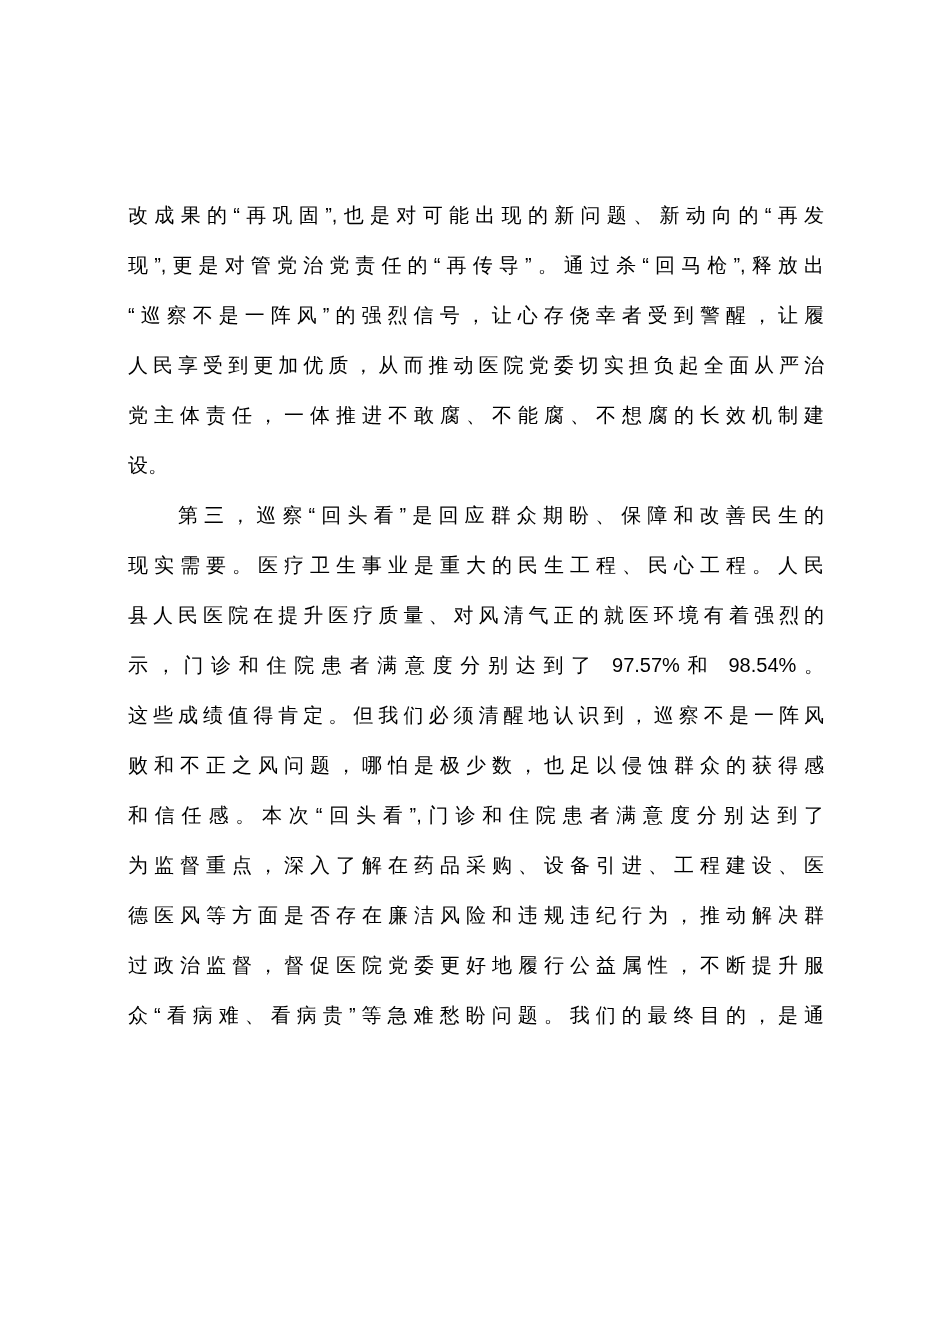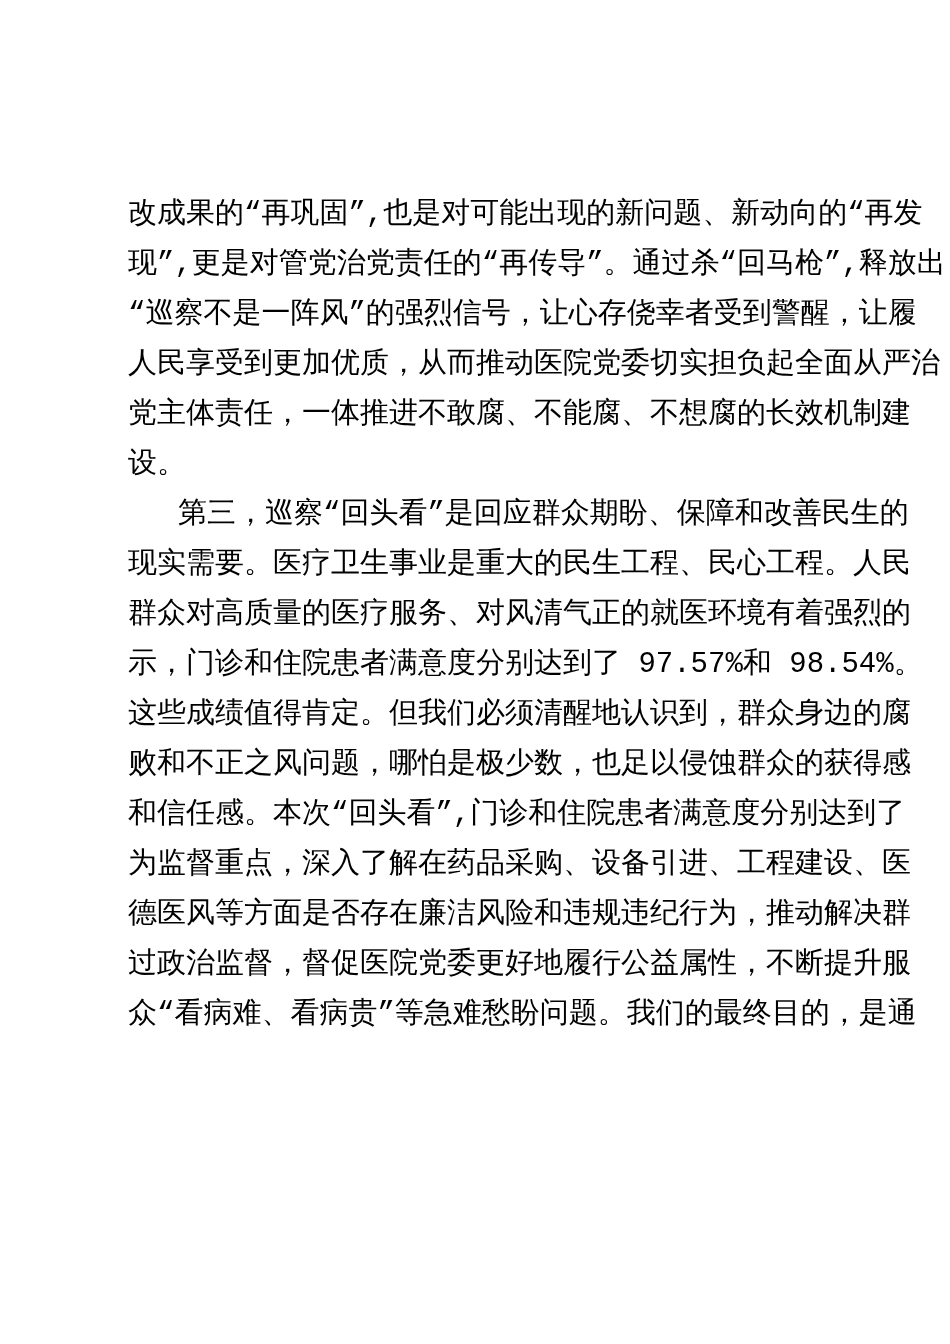--- a/index.html
+++ b/index.html
@@ -19,22 +19,22 @@
       top: 0;
       width: 950px;
       height: 1344px;
       background: #ffffff;
     }
     .body-text {
       position: absolute;
       left: 128px;
       top: 190px;
       width: 696px;
-      font-family: Liberation Mono, monospace;
-      font-size: 29px;
+      font-family: Liberation Sans, sans-serif;
+      font-size: 20px;
       color: #000000;
     }
     .line {
       display: block;
       height: 50px;
       line-height: 50px;
       white-space: nowrap;
       text-align: justify;
       text-align-last: justify;
     }
@@ -56,23 +56,23 @@
       <span class="line">现”,更是对管党治党责任的“再传导”。通过杀“回马枪”,释放出</span>
       <span class="line">“巡察不是一阵风”的强烈信号，让心存侥幸者受到警醒，让履</span>
       <span class="line">人民享受到更加优质，从而推动医院党委切实担负起全面从严治</span>
       <span class="line">党主体责任，一体推进不敢腐、不能腐、不想腐的长效机制建</span>
       <span class="line last">设。</span>
     </div>
 
     <div>
       <span class="line indent">第三，巡察“回头看”是回应群众期盼、保障和改善民生的</span>
       <span class="line">现实需要。医疗卫生事业是重大的民生工程、民心工程。人民</span>
-      <span class="line">群众对高质量的医疗服务、对风清气正的就医环境有着强烈的</span>
+      <span class="line">县人民医院在提升医疗质量、对风清气正的就医环境有着强烈的</span>
       <span class="line">示，门诊和住院患者满意度分别达到了 97.57%和 98.54%。</span>
-      <span class="line">这些成绩值得肯定。但我们必须清醒地认识到，群众身边的腐</span>
+      <span class="line">这些成绩值得肯定。但我们必须清醒地认识到，巡察不是一阵风</span>
       <span class="line">败和不正之风问题，哪怕是极少数，也足以侵蚀群众的获得感</span>
       <span class="line">和信任感。本次“回头看”,门诊和住院患者满意度分别达到了</span>
       <span class="line">为监督重点，深入了解在药品采购、设备引进、工程建设、医</span>
       <span class="line">德医风等方面是否存在廉洁风险和违规违纪行为，推动解决群</span>
       <span class="line">过政治监督，督促医院党委更好地履行公益属性，不断提升服</span>
       <span class="line">众“看病难、看病贵”等急难愁盼问题。我们的最终目的，是通</span>
     </div>
 
   </div>
 </div>

